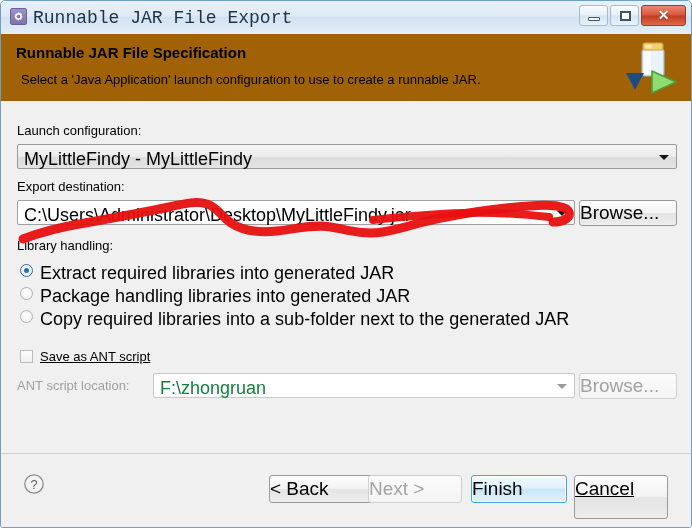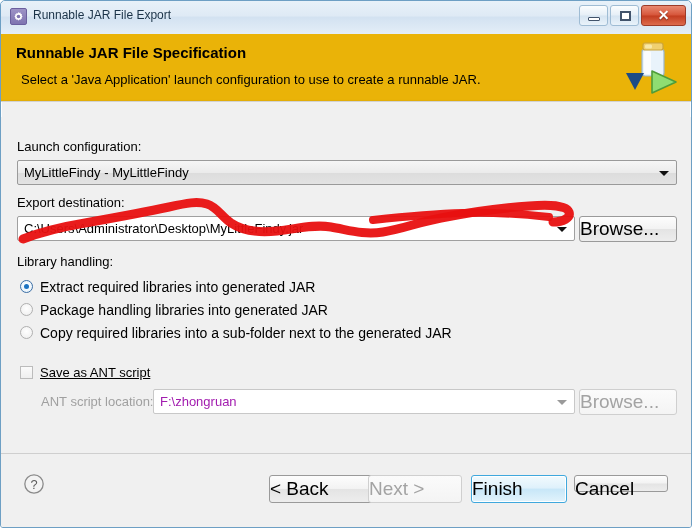--- a/index.html
+++ b/index.html
@@ -50,23 +50,24 @@
     box-sizing: border-box;
   }
   .title-icon .gear {
     position: absolute;
     left: 2px; top: 2px;
     width: 11px; height: 11px;
   }
   .title-text {
     position: absolute;
     left: 32px; top: 7px;
-    font-size: 12px;
+    font-size: 18px;
     color: #1b3348;
     white-space: nowrap;
+    font-family: Liberation Mono, monospace;
   }
 
   .winbtns {
     position: absolute;
     right: 5px; top: 4px;
     height: 22px;
   }
   .winbtn {
     float: left;
     width: 29px; height: 21px;
@@ -111,21 +112,21 @@
     font-family: "Liberation Sans", sans-serif;
     text-shadow: 0 1px 1px rgba(0,0,0,0.45);
   }
 
   
   .header {
     position: absolute;
     left: 0; top: 33px;
     width: 690px;
     height: 67px;
-    background: #eab308;
+    background: #a16207;
     border-bottom: 1px solid #d2d2d2;
     box-shadow: inset 0 -2px 2px -2px rgba(0,0,0,0.12);
     text-align: center;
   }
   .header-title {
     position: absolute;
     left: 15px; top: 10px;
     font-size: 15px;
     font-weight: bold;
     color: #000000;
@@ -138,21 +139,21 @@
   }
   .header-icon {
     position: absolute;
     right: 11px; top: 3px;
     width: 62px; height: 58px;
   }
 
   
   .body {
     position: absolute;
-    left: 0; top: 116px;
+    left: 0; top: 100px;
     width: 690px;
     height: 352px;
     background: #f0f0f0;
   }
 
   .field-label {
     position: absolute;
     font-size: 13px;
     color: #000000;
     white-space: nowrap;
@@ -172,26 +173,26 @@
     background: linear-gradient(to bottom, #f6f6f6 0%, #ebebeb 50%, #dcdcdc 51%, #e3e3e3 100%);
     border-color: #9a9a9a;
   }
   .combo.disabled {
     background: #ffffff;
     border-color: #c8c8c8;
   }
   .combo-text {
     position: absolute;
     left: 6px; top: 4px;
-    font-size: 13px;
+    font-size: 18px;
     color: #000000;
     white-space: nowrap;
     overflow: hidden;
   }
-  .combo.disabled .combo-text { color: #a21caf; }
+  .combo.disabled .combo-text { color: #15803d; }
   .combo-arrow {
     position: absolute;
     right: 7px; top: 10px;
     width: 0; height: 0;
     border-left: 5px solid transparent;
     border-right: 5px solid transparent;
     border-top: 5px solid #101010;
   }
   .combo.disabled .combo-arrow { border-top-color: #9a9a9a; }
 
@@ -238,21 +239,21 @@
     content: "";
     position: absolute;
     left: 3px; top: 3px;
     width: 5px; height: 5px;
     border-radius: 50%;
     background: #1c73c2;
   }
   .radio-label {
     position: absolute;
     left: 20px; top: 0;
-    font-size: 14px;
+    font-size: 18px;
     white-space: nowrap;
   }
 
   
   .check-row { position: absolute; height: 18px; }
   .check-mark {
     position: absolute;
     left: 0; top: 1px;
     width: 13px; height: 13px;
     box-sizing: border-box;
@@ -364,39 +365,39 @@
     <div class="radio-row" style="left:19px; top:208px;">
       <div class="radio-mark"></div>
       <div class="radio-label">Copy required libraries into a sub-folder next to the generated JAR</div>
     </div>
 
     <div class="check-row" style="left:19px; top:248px;">
       <div class="check-mark"></div>
       <div class="check-label">Save as ANT script</div>
     </div>
 
-    <div class="field-label disabled" style="left:16px; top:277px;margin-left:24px;">ANT script location:</div>
+    <div class="field-label disabled" style="left:16px; top:277px;">ANT script location:</div>
     <div class="combo disabled" style="left:152px; top:272px; width:422px;">
       <div class="combo-text">F:\zhongruan</div>
       <div class="combo-arrow"></div>
     </div>
     <div class="btn disabled" style="left:578px; top:272px; width:98px; height:26px; line-height:24px;">Browse...</div>
 
   </div>
 
   <div class="footer">
     <svg class="help-icon" viewBox="0 0 24 24">
       <circle cx="12" cy="12" r="10" fill="#f3f3f3" stroke="#8a8a8a" stroke-width="1.4"></circle>
       <text x="12" y="17" text-anchor="middle" font-size="14" font-family="Liberation Sans, sans-serif" fill="#5c5c5c">?</text>
     </svg>
 
     <div class="btn" style="left:268px; top:21px; width:116px; height:28px; line-height:26px;">&lt; Back</div>
     <div class="btn default" style="left:470px; top:21px; width:96px; height:28px; line-height:26px;">Finish</div>
     <div class="btn disabled" style="left:367px; top:21px; width:94px; height:28px; line-height:26px;">Next &gt;</div>
-    <div class="btn" style="left:573px; top:21px; width:94px; height:17px; line-height:26px;">Cancel</div>
+    <div class="btn" style="left:573px; top:21px; width:94px; height:44px; line-height:26px;text-decoration:underline;">Cancel</div>
   </div>
 
   <svg class="scribble" viewBox="0 0 692 528">
     <path d="M22 238 C 40 231, 60 226, 84 222 C 112 217, 140 212, 168 206
              C 186 202, 196 200, 206 203 C 216 206, 220 215, 230 222
              C 242 230, 258 232, 276 230 C 296 228, 312 223, 330 226
              C 348 229, 362 234, 382 231 C 402 228, 418 221, 440 217
              C 470 211, 500 207, 528 205 C 550 203, 566 205, 568 211
              C 570 217, 562 221, 552 221" fill="none" stroke="#e81010" stroke-width="9" stroke-linecap="round" stroke-linejoin="round" opacity="0.95"></path>
     <path d="M548 216 C 520 213, 490 211, 462 212 C 430 213, 400 216, 372 219" fill="none" stroke="#e81010" stroke-width="8" stroke-linecap="round" stroke-linejoin="round" opacity="0.95"></path>

